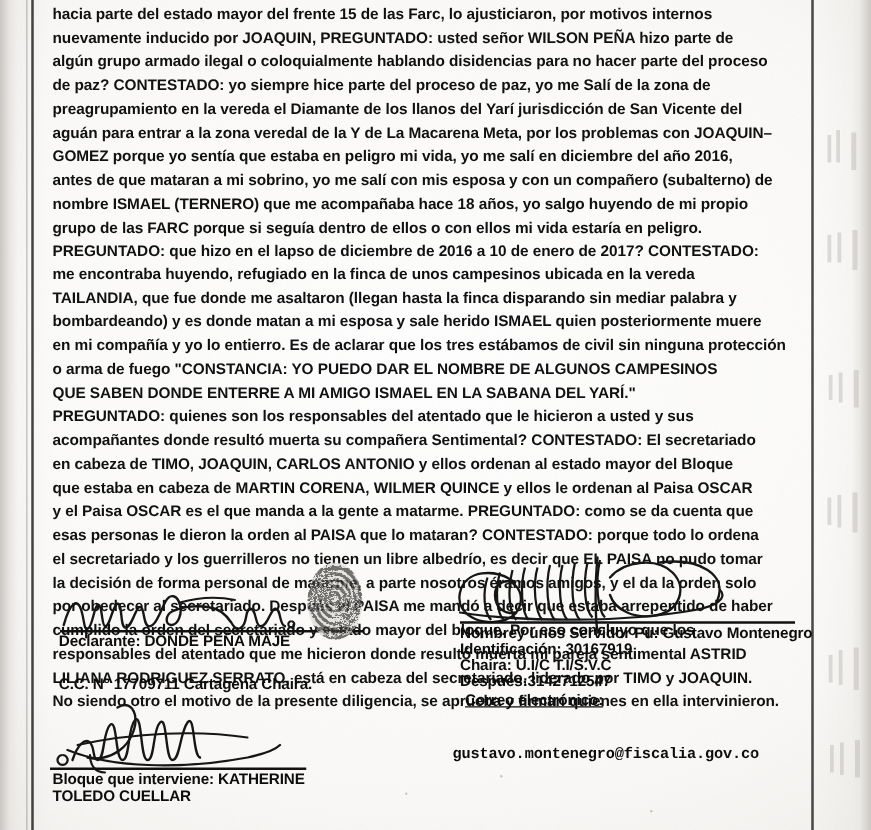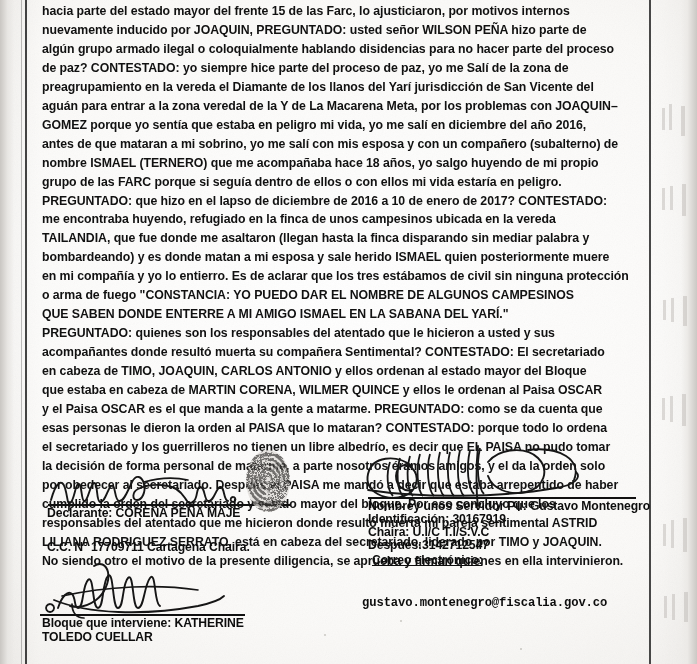--- a/index.html
+++ b/index.html
@@ -173,21 +173,21 @@
       <path d="M3 30 C8 12,14 8,17 18 C20 28,19 34,22 33 C26 32,27 16,30 14 C34 12,33 30,36 31
                C40 32,42 14,46 13 C50 12,48 31,52 32 C57 33,60 18,63 16
                C68 13,66 30,71 31 C76 32,80 20,84 12 C88 4,94 6,96 14
                C98 22,94 30,89 30 C84 30,84 22,90 19 C98 15,110 14,120 16
                C128 17,133 22,137 28 C140 33,142 35,146 31 C150 27,148 18,152 17
                C157 16,156 30,160 31 C166 32,168 18,172 17 C177 16,175 30,180 31" stroke-width="1.9" stroke-linecap="round"></path>
       <path d="M96 12 C110 8,126 7,140 10" stroke-width="1.6" stroke-linecap="round"></path>
       <path d="M185 27 a2.4 2.4 0 1 0 0.1 0" stroke-width="1.8"></path>
     </svg>
     <div class="sig-rule" style="left:48px; top:504px; width:243px;"></div>
-    <div class="sig-label" style="left:47px; top:506px;">Declarante: CORENA PEÑA MAJE</div>
+    <div class="sig-label" style="left:47px; top:506px;">Declarante: DONDE PEÑA MAJE</div>
     <div class="sig-label" style="left:47px; top:540px;text-align:right;">C.C. N° 17709711 Cartagena Chaira.</div>
   </div>
 
   <svg class="thumbprint" style="left:237px; top:448px;" width="62" height="66" viewBox="0 0 62 66">
     <defs>
       <filter id="tp">
         <feTurbulence type="fractalNoise" baseFrequency="0.35 0.6" numOctaves="4" result="t"></feTurbulence>
         <feDisplacementMap in="SourceGraphic" in2="t" scale="7"></feDisplacementMap>
       </filter>
       <clipPath id="tpclip">

